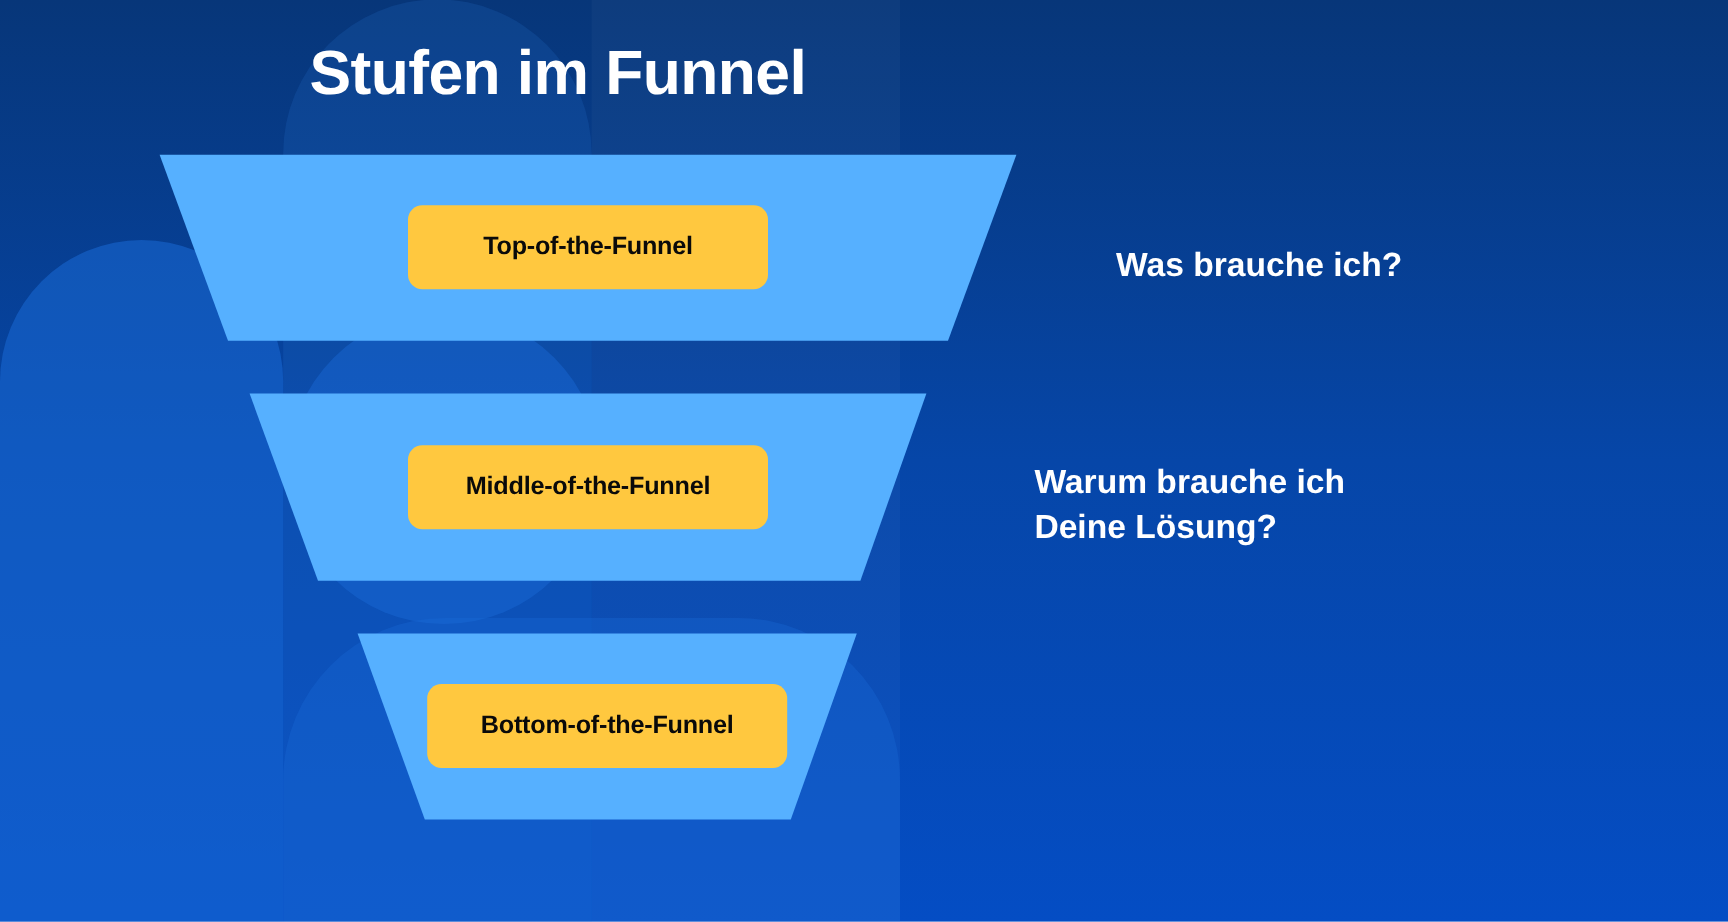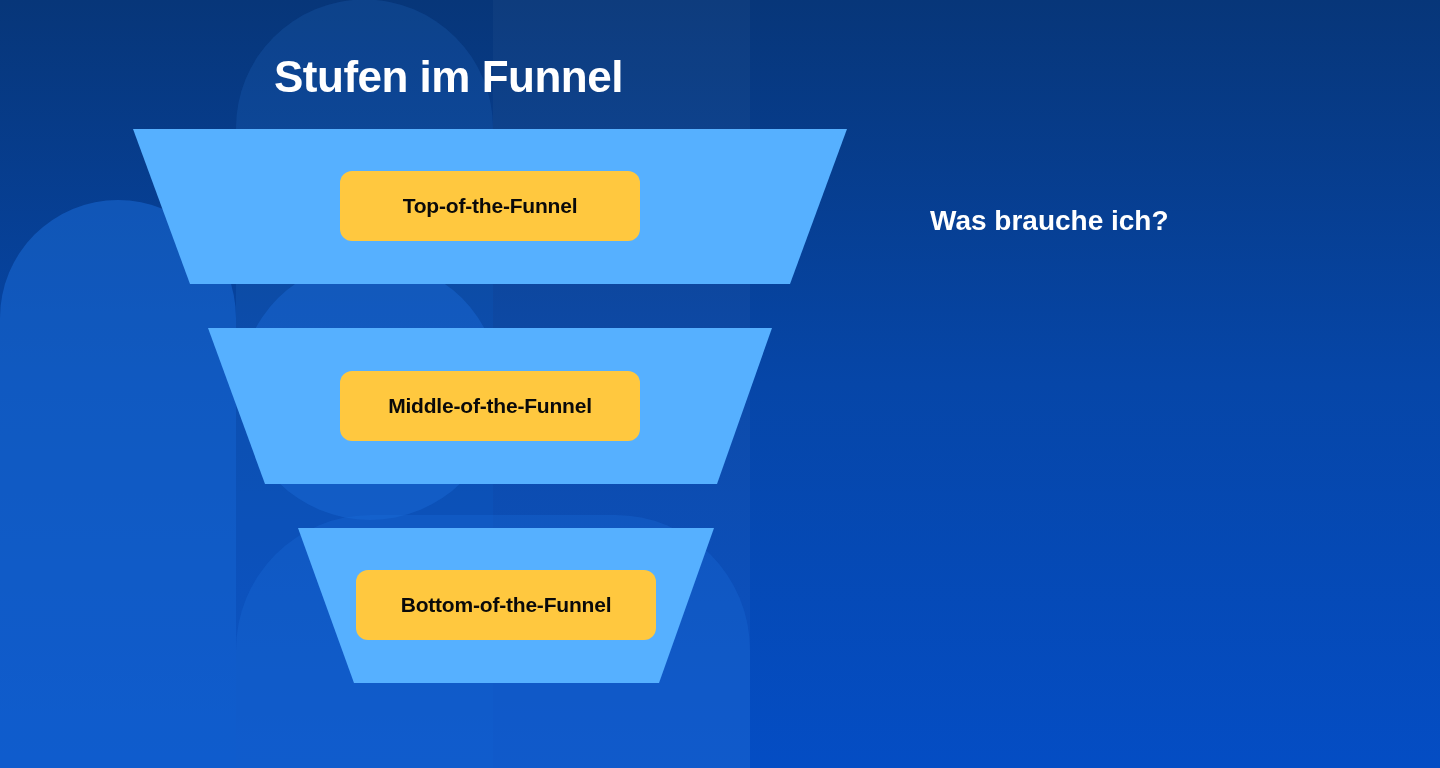--- a/index.html
+++ b/index.html
@@ -16,23 +16,23 @@
     }
     .bg-layer {
       position: absolute;
       inset: 0;
       pointer-events: none;
     }
     .title {
       position: absolute;
       left: 258px;
       top: 26px;
-      margin: 16px;
+      margin: 0;
       color: #ffffff;
-      font-size: 44px;
+      font-size: 52px;
       font-weight: 700;
       letter-spacing: -0.5px;
       line-height: 70px;
       white-space: nowrap;
     }
     .stage {
       position: absolute;
     }
     .stage svg {
       position: absolute;
@@ -96,20 +96,24 @@
   </p>
 </div>
 
 <div class="stage" style="left:0;top:0;width:1440px;height:551px;">
   <svg width="1440" height="768" viewBox="0 0 1440 768">
     <polygon points="208,328 772,328 717,484 265,484" fill="#56b0ff"></polygon>
   </svg>
   <div class="stage-pill" style="top:371px;">
     <span>Middle-of-the-Funnel</span>
   </div>
+  <p class="question" style="left:850px;top:371px;">
+    <span>Warum brauche ich</span><br>
+    <span>Deine Lösung?</span>
+  </p>
 </div>
 
 <div class="stage" style="left:16px;top:0;width:1440px;height:768px;">
   <svg width="1440" height="768" viewBox="0 0 1440 768">
     <polygon points="282,528 698,528 643,683 338,683" fill="#56b0ff"></polygon>
   </svg>
   <div class="stage-pill" style="top:570px;">
     <span>Bottom-of-the-Funnel</span>
   </div>
 </div>

